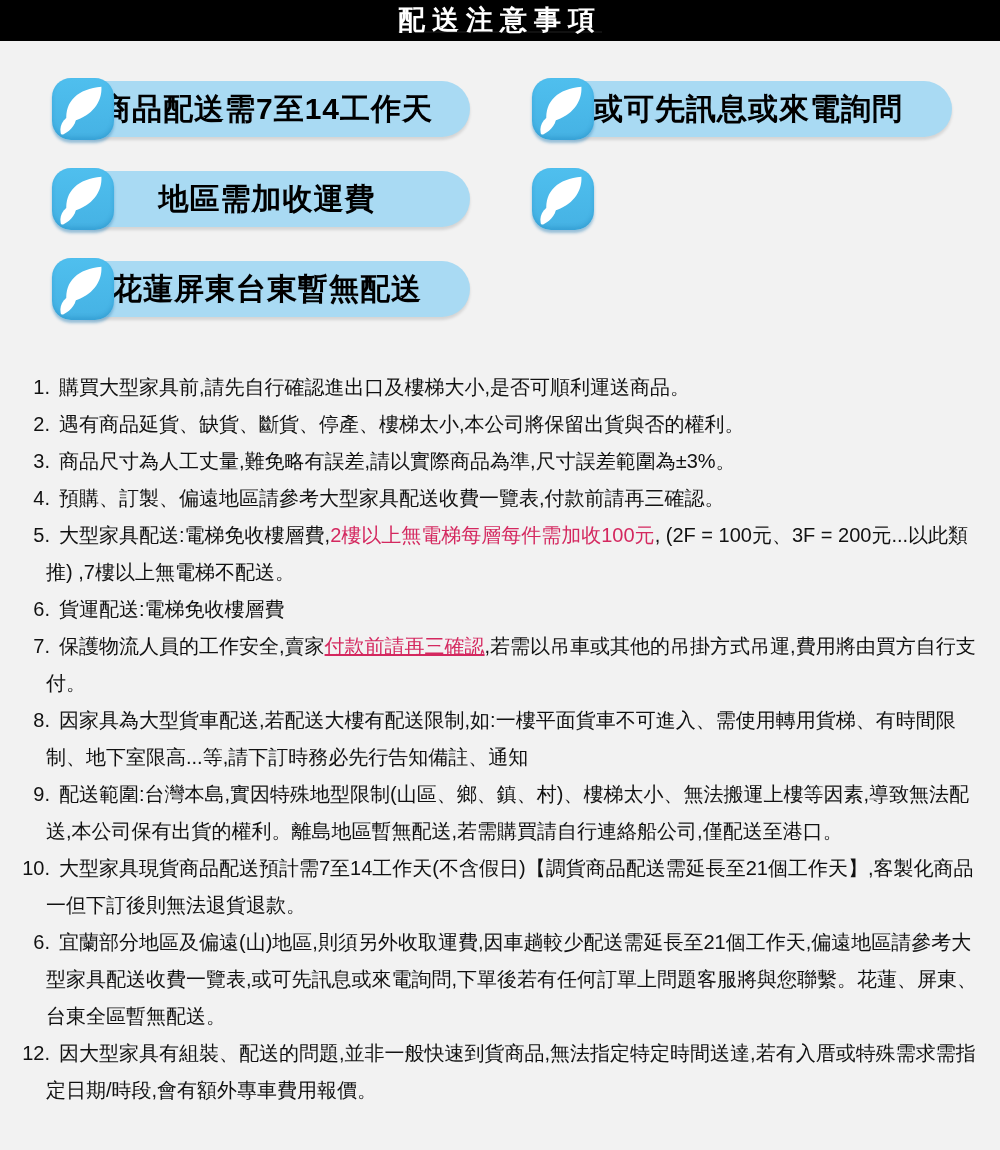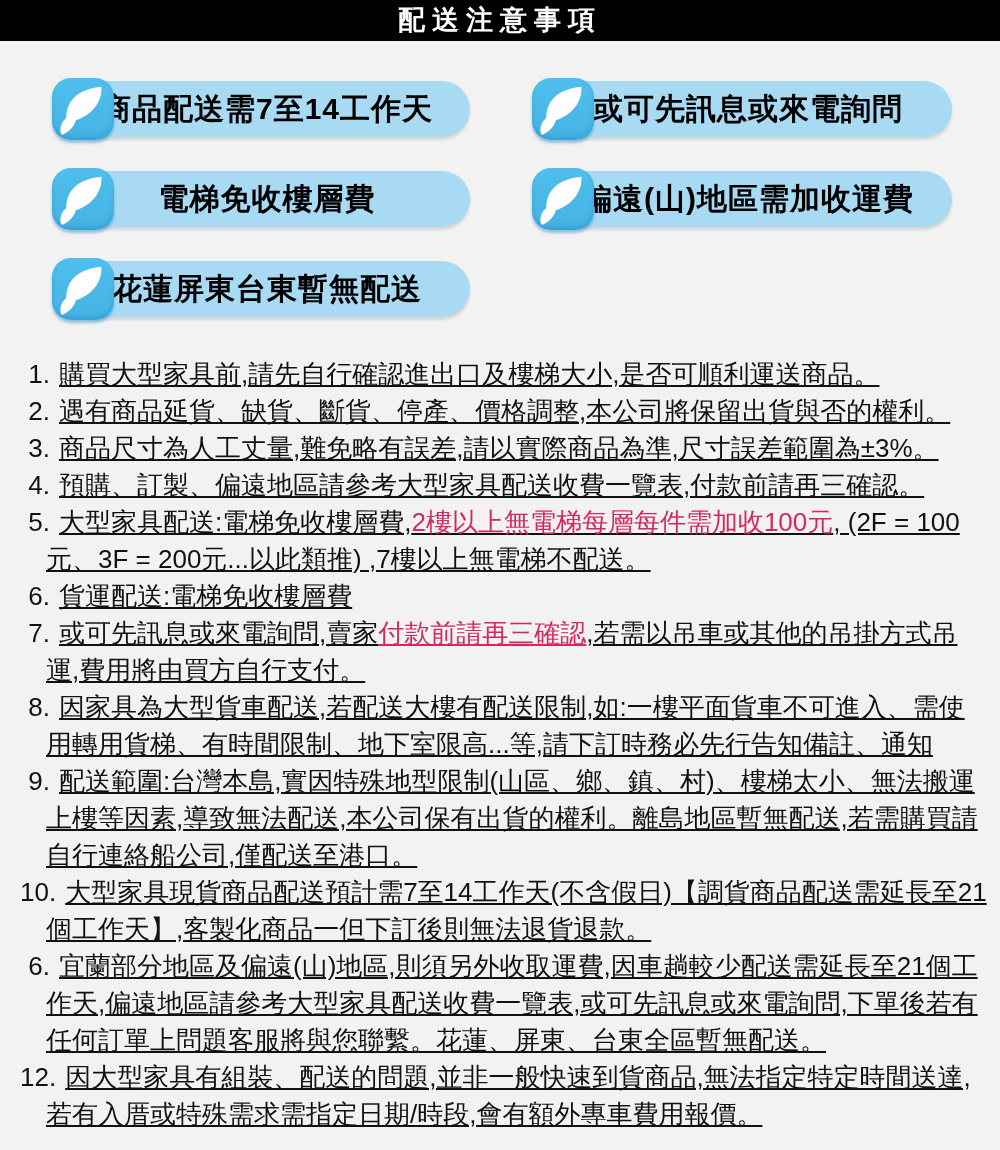--- a/index.html
+++ b/index.html
@@ -7,21 +7,21 @@
     width:1000px;height:1150px;
     background:var(--page_bg,#F2F2F2);
     font-family:"Liberation Sans","DejaVu Sans",sans-serif;
     color:#111;
     overflow:hidden;
   }
   
   .header-bar{
     height:41px;
     background:var(--header_bg,#000);
-    display:flex;align-items:center;justify-content:center;
+    display:flex;align-items:center;justify-content:center;text-decoration:underline;
   }
   .header-title{
     color:#fff;font-size:27px;font-weight:bold;letter-spacing:7px;
     line-height:41px;
   }
   
   .badges{
     margin-top:37px;
     padding:0 36px 0 52px;
     display:grid;
@@ -43,24 +43,23 @@
   }
   .badge-icon{
     position:absolute;left:0;top:0;width:62px;height:62px;
     border-radius:19px;
     background:linear-gradient(180deg,var(--accent_blue,#4FBFEE) 0%,#45B2E4 100%);
     box-shadow:0 3px 3px rgba(41,128,185,0.45), inset 0 -3px 4px rgba(0,100,160,0.22);
   }
   .badge-icon svg{position:absolute;left:0;top:0;width:62px;height:62px;}
   
   .notes{
-    margin:36px 10px 0 20px;
-    font-size:26px;
+    margin:49px 10px 0 20px;
+    font-size:20px;
     line-height:37px;
-    text-decoration:underline;
   }
   .note-item{padding-left:26px;}
   .num{
     display:inline-block;min-width:30px;margin-left:-26px;margin-right:9px;
     text-align:right;
   }
   .seg-red{color:var(--highlight_red,#D4285F);}
   .seg-underline{text-decoration:underline;}
 </style>
 </head>
@@ -88,33 +87,30 @@
     </span>
     <span class="badge-icon">
       <svg viewBox="0 0 64 64">
           <path fill="#fff" d="M15 44 C13 24 27 11 51 9 C52 25 41 39 23 44 C20 45 16 46 15 44 Z"></path>
           <path fill="#fff" d="M9 57 C7 47 14 39 25 37 C26 47 20 54 12 58 C10.6 58.5 9.3 58.3 9 57 Z"></path>
         </svg>
     </span>
   </div>
   <div class="badge">
     <span class="badge-pill">
-      <span class="badge-label">電梯免收樓層費</span>
+      <span class="badge-label">地區需加收運費</span>
     </span>
     <span class="badge-icon">
       <svg viewBox="0 0 64 64">
           <path fill="#fff" d="M15 44 C13 24 27 11 51 9 C52 25 41 39 23 44 C20 45 16 46 15 44 Z"></path>
           <path fill="#fff" d="M9 57 C7 47 14 39 25 37 C26 47 20 54 12 58 C10.6 58.5 9.3 58.3 9 57 Z"></path>
         </svg>
     </span>
   </div>
   <div class="badge">
-    <span class="badge-pill">
-      <span class="badge-label">偏遠(山)地區需加收運費</span>
-    </span>
     <span class="badge-icon">
       <svg viewBox="0 0 64 64">
           <path fill="#fff" d="M15 44 C13 24 27 11 51 9 C52 25 41 39 23 44 C20 45 16 46 15 44 Z"></path>
           <path fill="#fff" d="M9 57 C7 47 14 39 25 37 C26 47 20 54 12 58 C10.6 58.5 9.3 58.3 9 57 Z"></path>
         </svg>
     </span>
   </div>
   <div class="badge">
     <span class="badge-pill">
       <span class="badge-label">花蓮屏東台東暫無配送</span>
@@ -123,24 +119,24 @@
       <svg viewBox="0 0 64 64">
           <path fill="#fff" d="M15 44 C13 24 27 11 51 9 C52 25 41 39 23 44 C20 45 16 46 15 44 Z"></path>
           <path fill="#fff" d="M9 57 C7 47 14 39 25 37 C26 47 20 54 12 58 C10.6 58.5 9.3 58.3 9 57 Z"></path>
         </svg>
     </span>
   </div>
 </div>
 
 <div class="notes">
     <div class="note-item"><span class="num">1.</span><span>購買大型家具前,請先自行確認進出口及樓梯大小,是否可順利運送商品。</span></div>
-    <div class="note-item"><span class="num">2.</span><span>遇有商品延貨、缺貨、斷貨、停產、價格調整,本公司將保留出貨與否的權利。</span></div>
+    <div class="note-item"><span class="num">2.</span><span>遇有商品延貨、缺貨、斷貨、停產、樓梯太小,本公司將保留出貨與否的權利。</span></div>
     <div class="note-item"><span class="num">3.</span><span>商品尺寸為人工丈量,難免略有誤差,請以實際商品為準,尺寸誤差範圍為±3%。</span></div>
     <div class="note-item"><span class="num">4.</span><span>預購、訂製、偏遠地區請參考大型家具配送收費一覽表,付款前請再三確認。</span></div>
     <div class="note-item"><span class="num">5.</span><span>大型家具配送:電梯免收樓層費,</span><span class="seg-red">2樓以上無電梯每層每件需加收100元</span><span>, (2F = 100元、3F = 200元...以此類推) ,7樓以上無電梯不配送。</span></div>
     <div class="note-item"><span class="num">6.</span><span>貨運配送:電梯免收樓層費</span></div>
-    <div class="note-item"><span class="num">7.</span><span>或可先訊息或來電詢問,賣家</span><span class="seg-red seg-underline">付款前請再三確認</span><span>,若需以吊車或其他的吊掛方式吊運,費用將由買方自行支付。</span></div>
+    <div class="note-item"><span class="num">7.</span><span>保護物流人員的工作安全,賣家</span><span class="seg-red seg-underline">付款前請再三確認</span><span>,若需以吊車或其他的吊掛方式吊運,費用將由買方自行支付。</span></div>
     <div class="note-item"><span class="num">8.</span><span>因家具為大型貨車配送,若配送大樓有配送限制,如:一樓平面貨車不可進入、需使用轉用貨梯、有時間限制、地下室限高...等,請下訂時務必先行告知備註、通知</span></div>
     <div class="note-item"><span class="num">9.</span><span>配送範圍:台灣本島,實因特殊地型限制(山區、鄉、鎮、村)、樓梯太小、無法搬運上樓等因素,導致無法配送,本公司保有出貨的權利。離島地區暫無配送,若需購買請自行連絡船公司,僅配送至港口。</span></div>
     <div class="note-item"><span class="num">10.</span><span>大型家具現貨商品配送預計需7至14工作天(不含假日)【調貨商品配送需延長至21個工作天】,客製化商品一但下訂後則無法退貨退款。</span></div>
     <div class="note-item"><span class="num">6.</span><span>宜蘭部分地區及偏遠(山)地區,則須另外收取運費,因車趟較少配送需延長至21個工作天,偏遠地區請參考大型家具配送收費一覽表,或可先訊息或來電詢問,下單後若有任何訂單上問題客服將與您聯繫。花蓮、屏東、台東全區暫無配送。</span></div>
     <div class="note-item"><span class="num">12.</span><span>因大型家具有組裝、配送的問題,並非一般快速到貨商品,無法指定特定時間送達,若有入厝或特殊需求需指定日期/時段,會有額外專車費用報價。</span></div>
   </div>
 
 </body></html>

